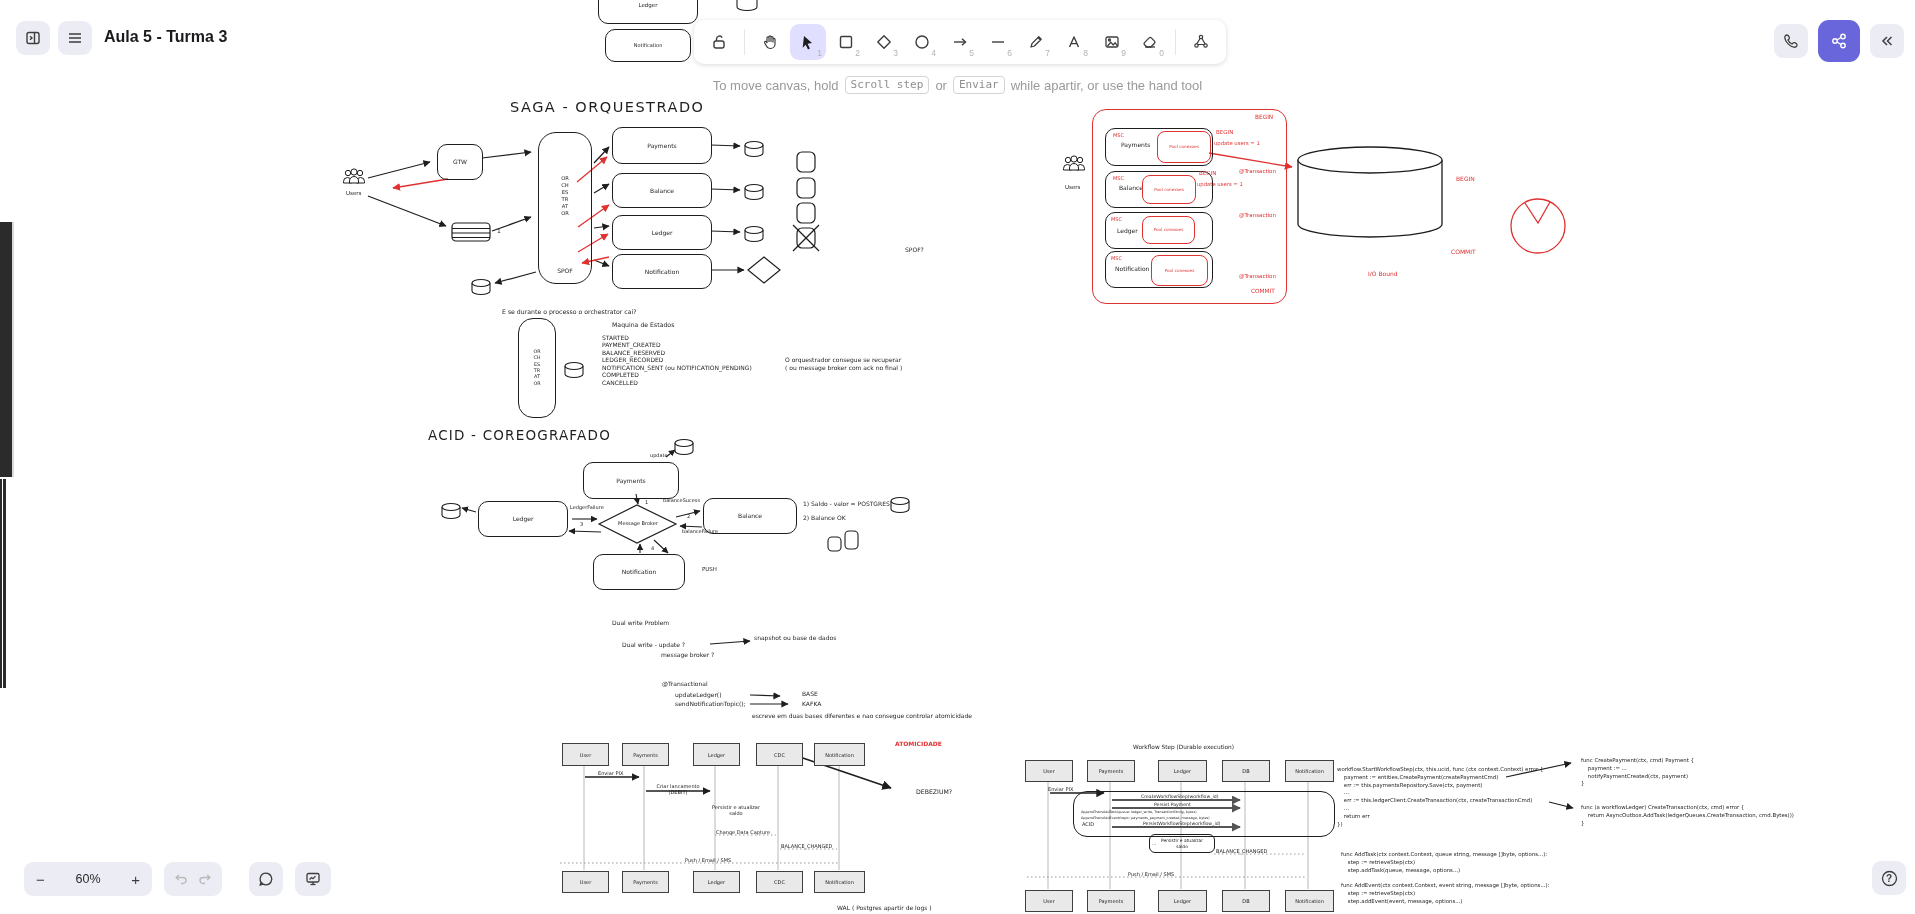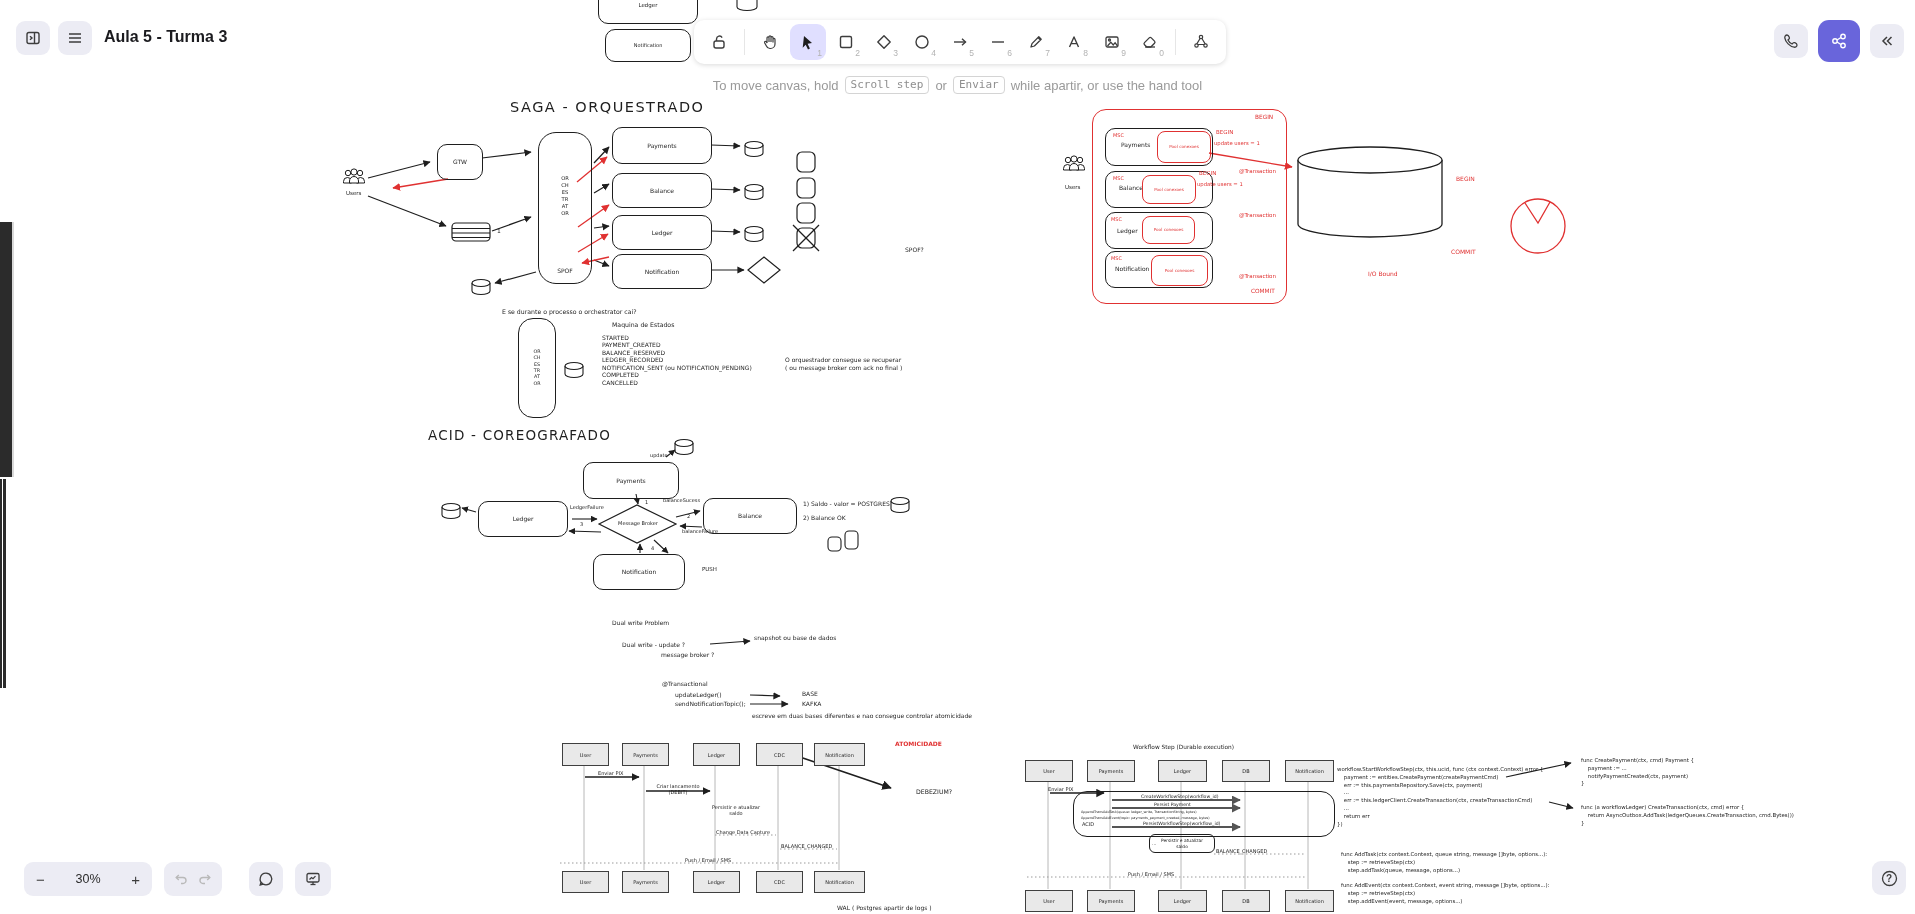--- a/index.html
+++ b/index.html
@@ -600,21 +600,21 @@
     <svg width="18" height="18" viewBox="0 0 18 18">
         <g stroke="#3d3d3d" stroke-width="1.5" fill="none">
           <path d="M9 5 L5 9 l4 4"></path>
           <path d="M13.5 5 L9.5 9 l4 4"></path>
         </g>
       </svg>
   </div>
 
   <div class="btn" style="left:24px;top:862px;width:128px;height:34px;z-index:30;justify-content:space-between;padding:0 12px;box-sizing:border-box;">
     <span style="font-size:15px;color:#3d3d3d;cursor:pointer;">−</span>
-    <span style="font-size:12.5px;color:#2b2b2b;">30%</span>
+    <span style="font-size:12.5px;color:#2b2b2b;">60%</span>
     <span style="font-size:15px;color:#3d3d3d;cursor:pointer;">+</span>
   </div>
   <div class="btn" style="left:164px;top:862px;width:58px;height:34px;z-index:30;gap:8px;">
     <svg width="16" height="16" viewBox="0 0 16 16">
         <g stroke="#b9b9b9" stroke-width="1.4" fill="none">
           <path d="M3.5 6.5 h6.5 a3 3 0 0 1 0 6 h-2"></path>
           <path d="M5.8 4 L3.2 6.5 l2.6 2.5"></path>
         </g>
       </svg>
     <svg width="16" height="16" viewBox="0 0 16 16">

